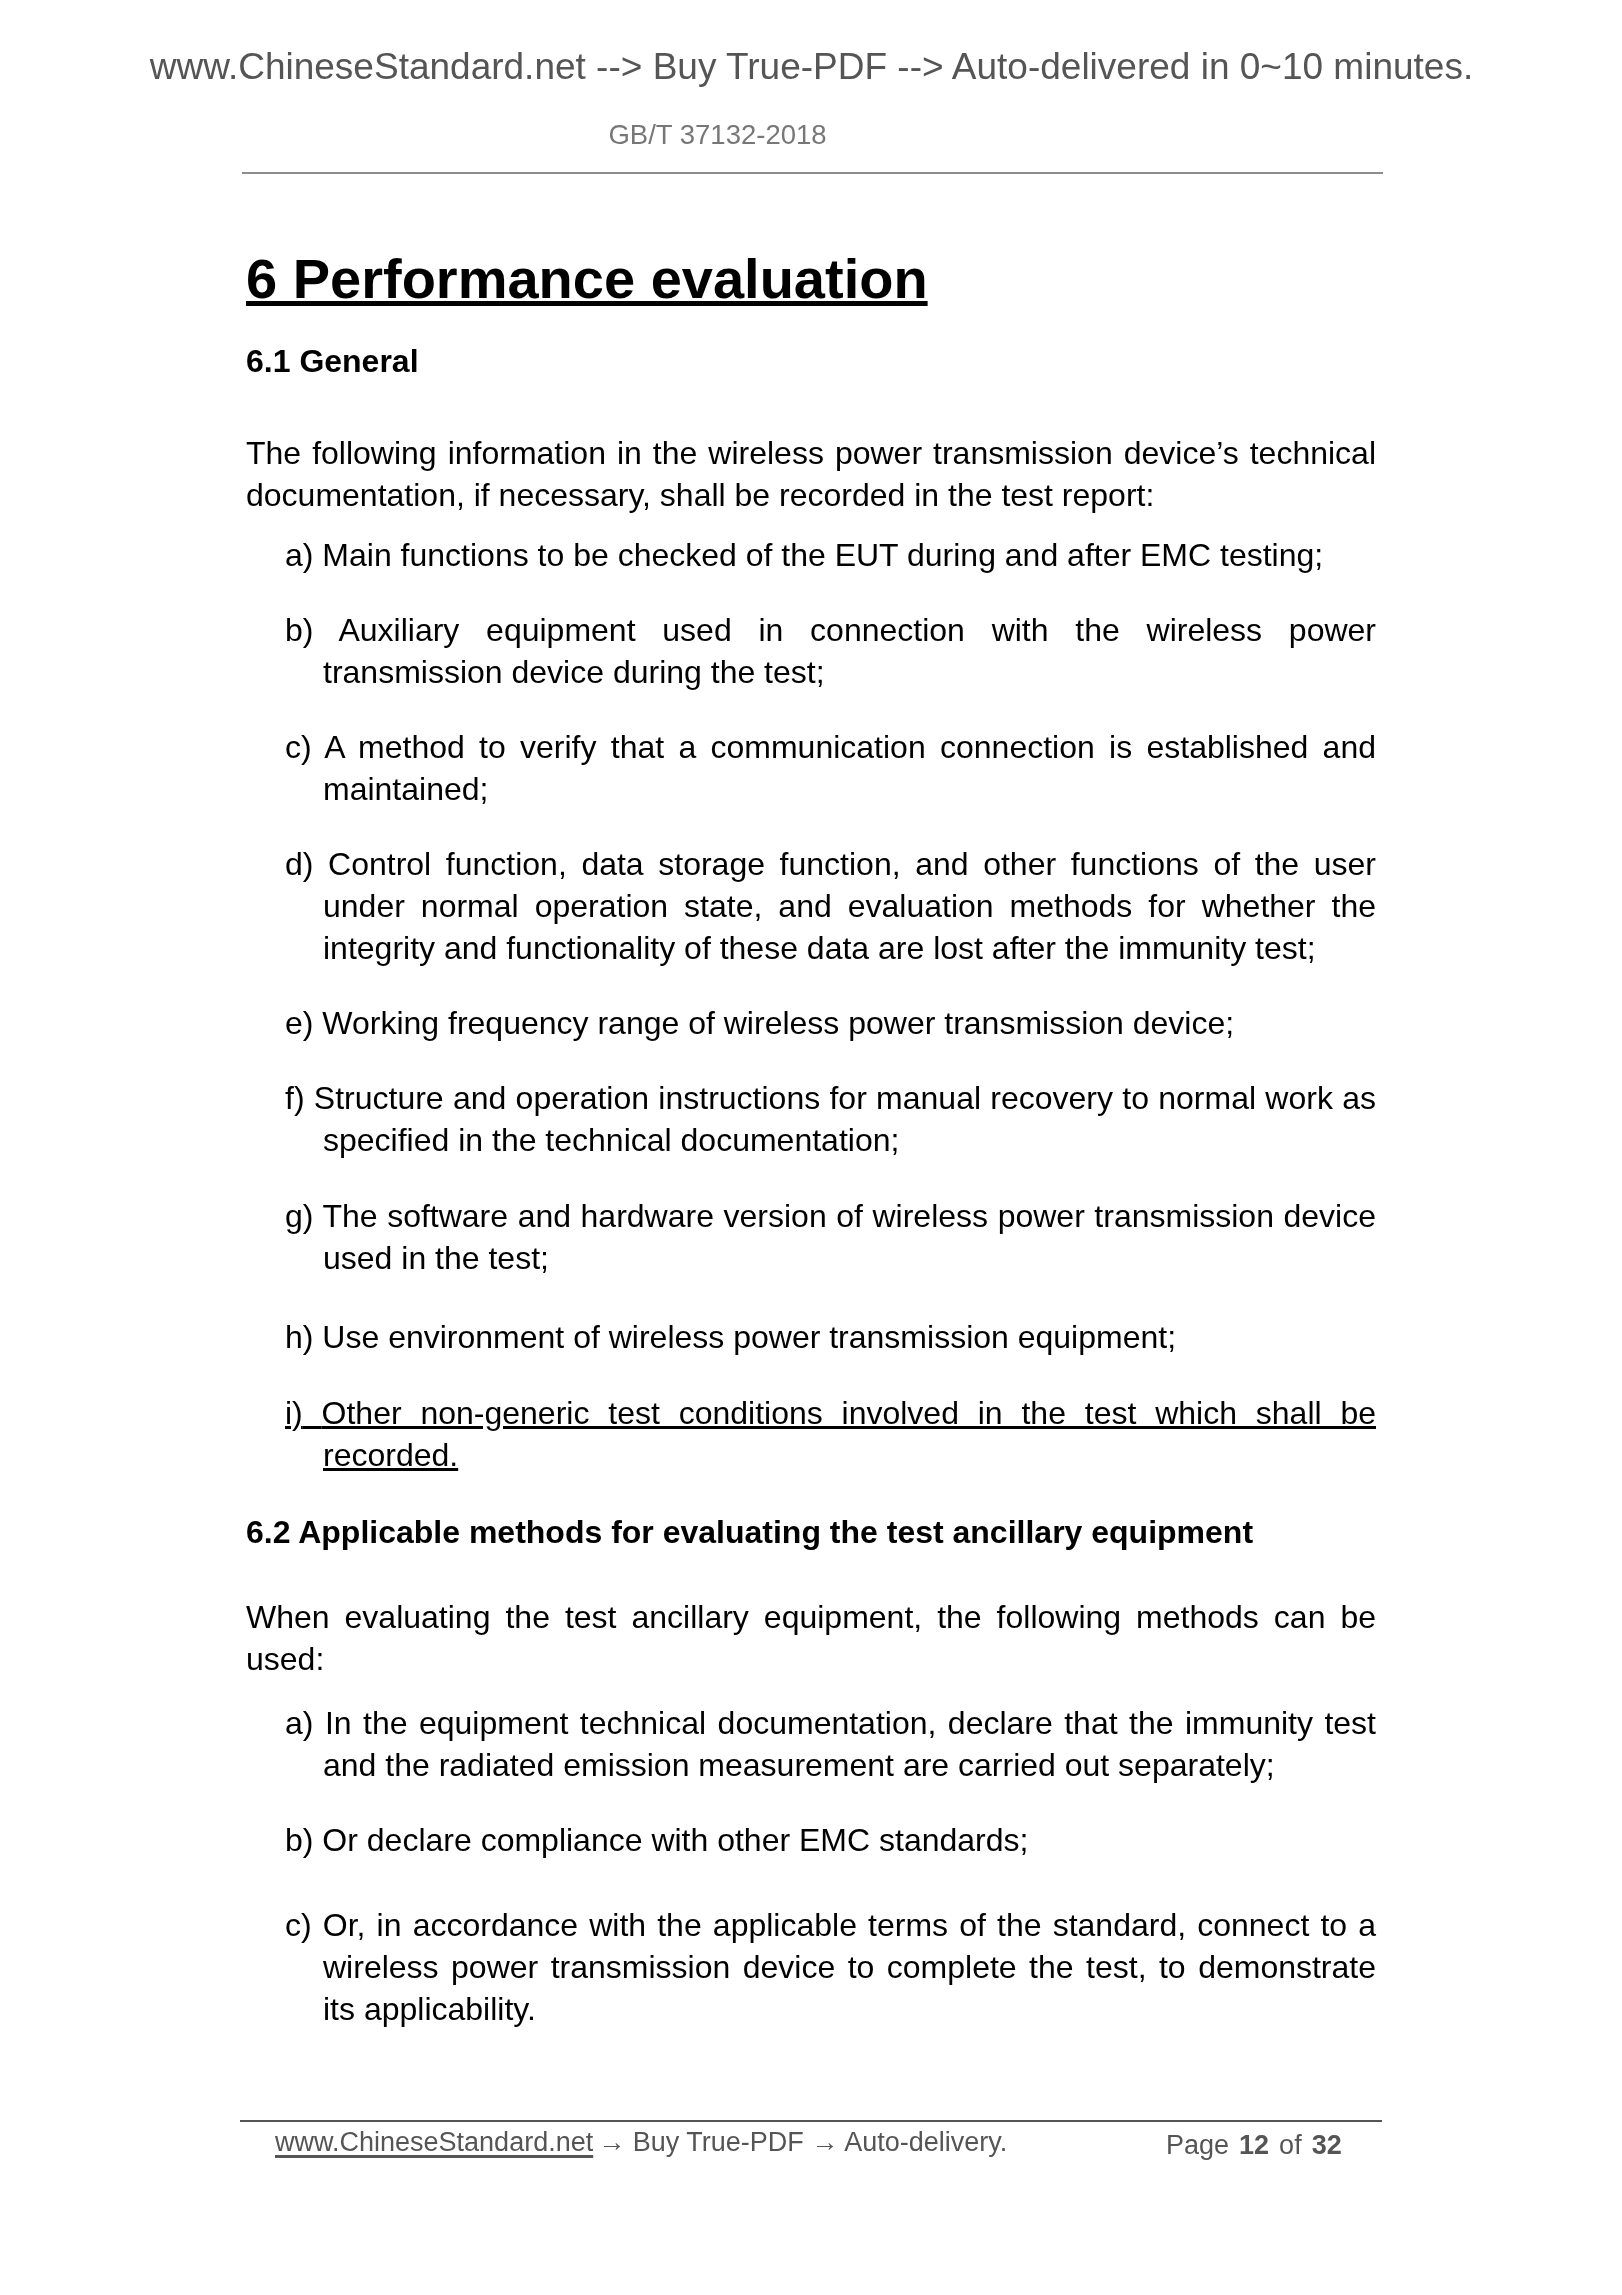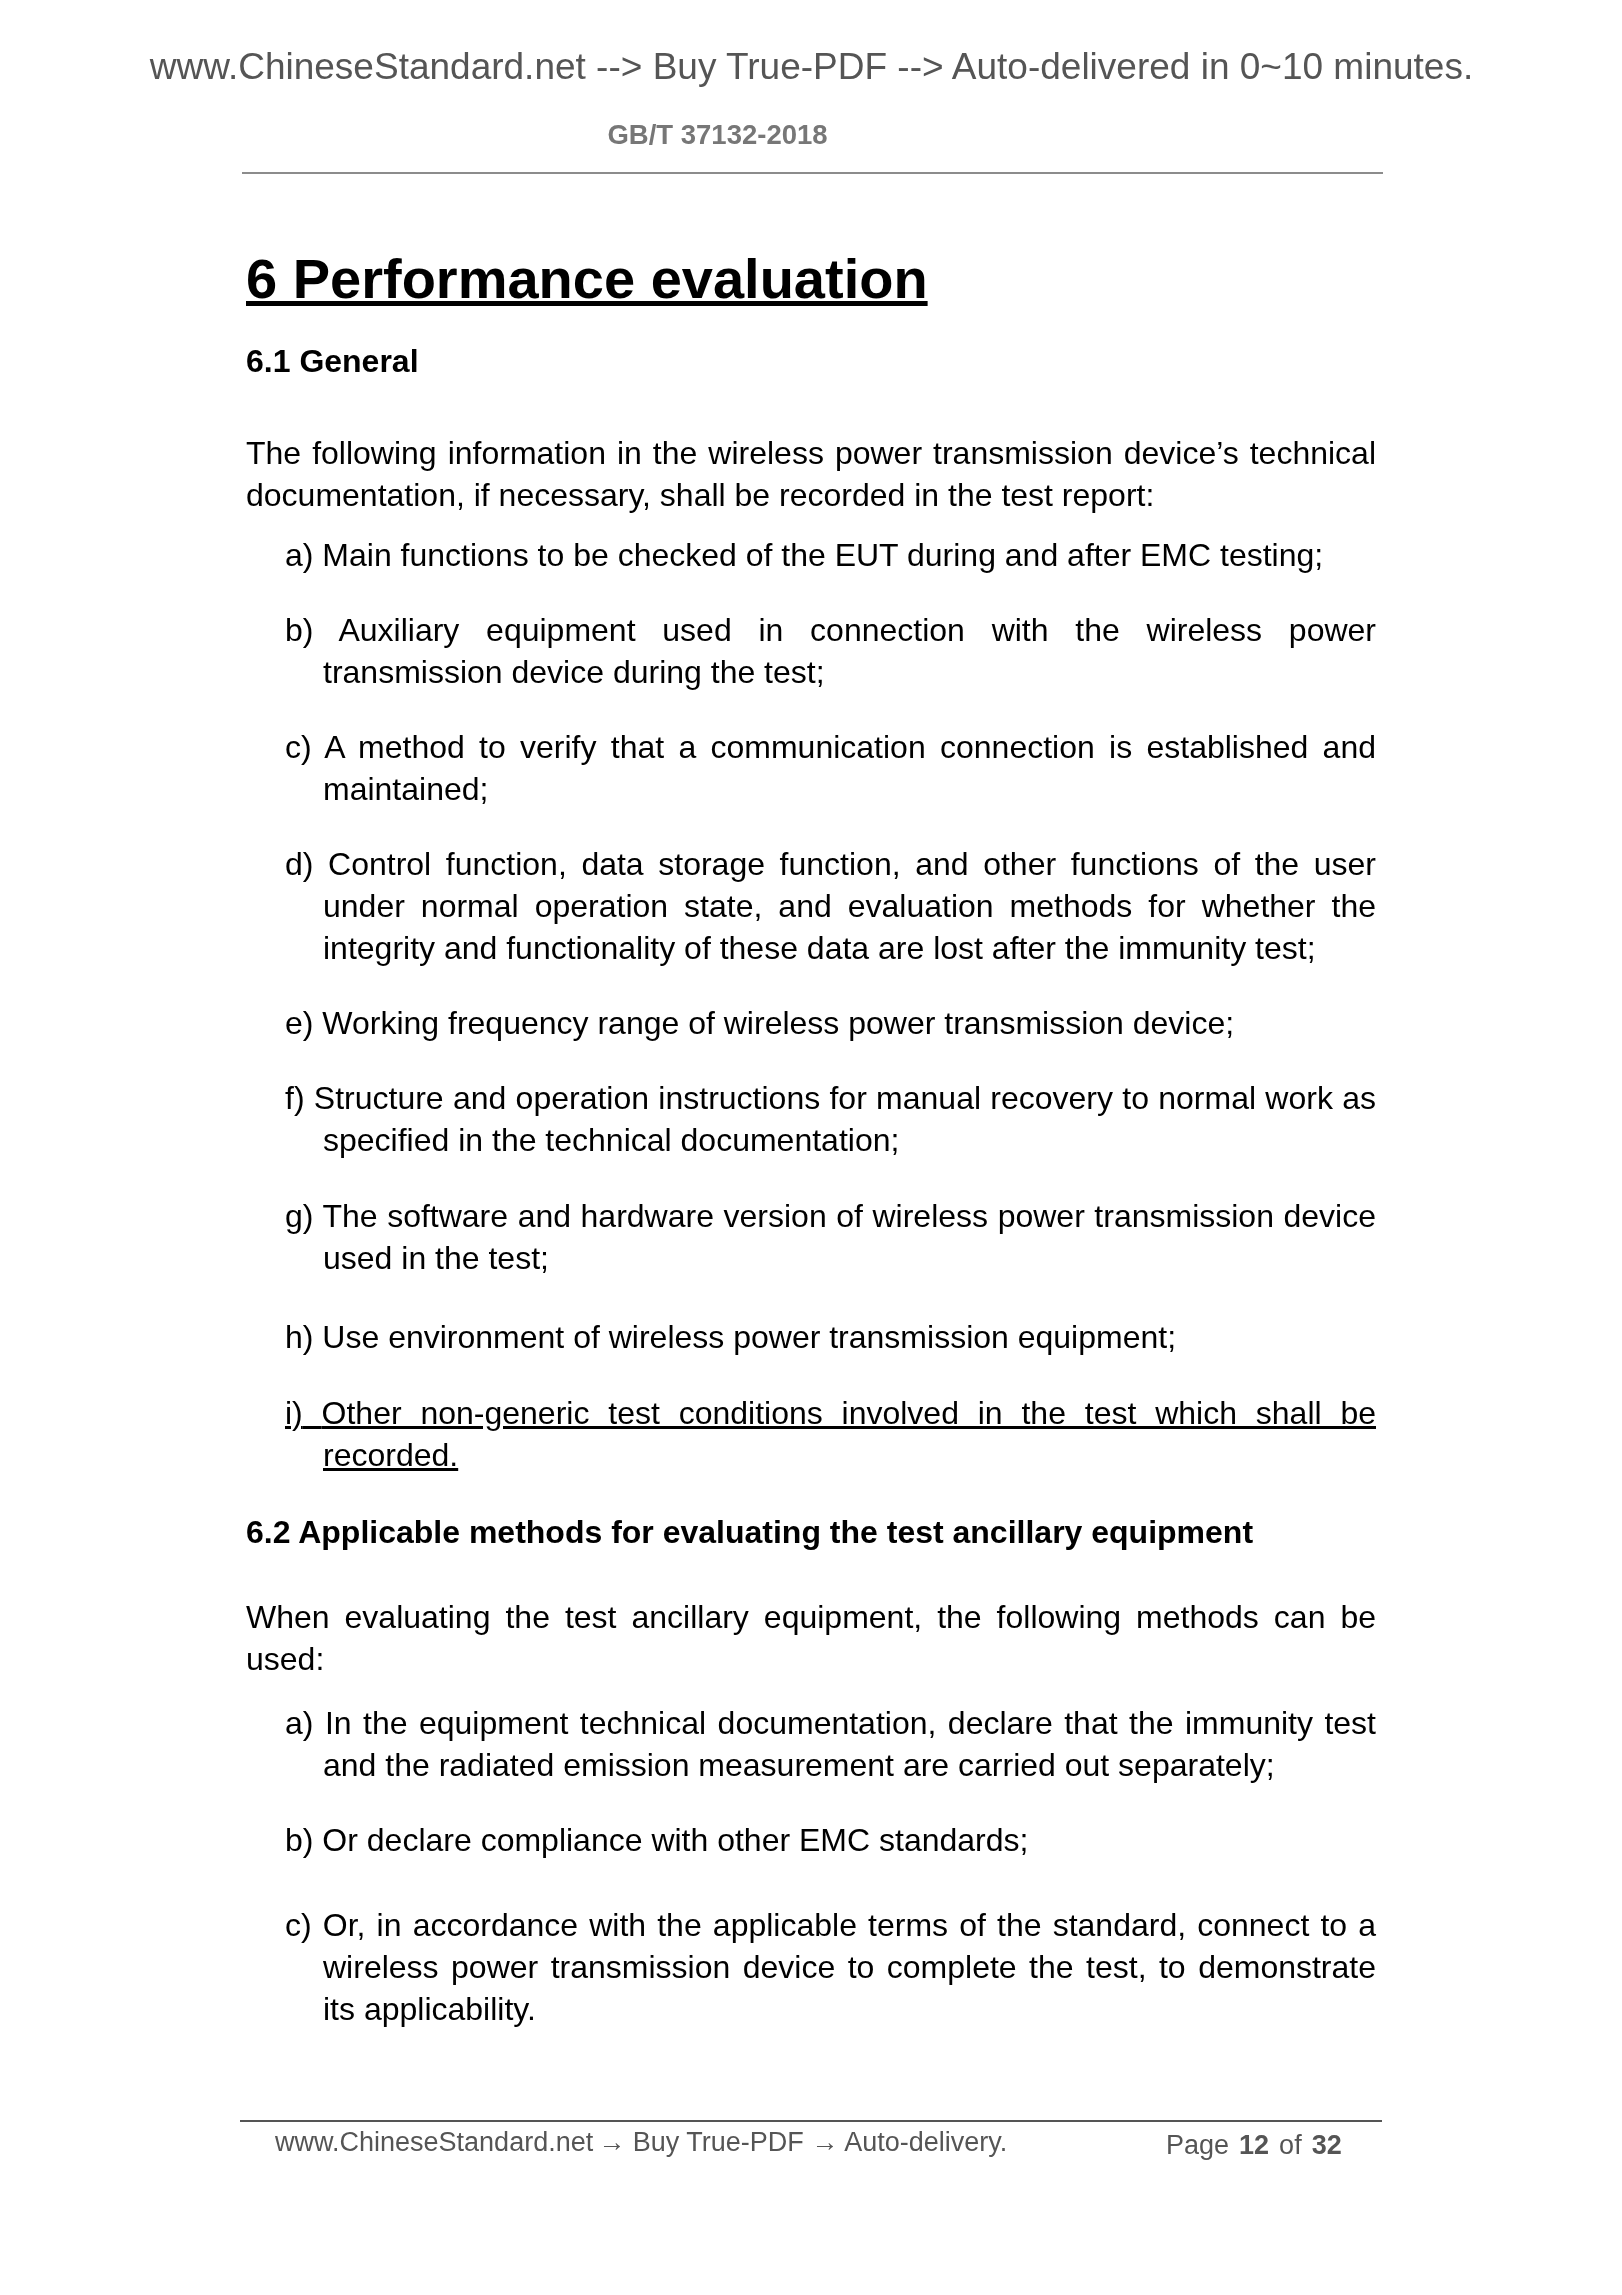--- a/index.html
+++ b/index.html
@@ -2,32 +2,32 @@
 <html style="font-size:13.3px"><head>
 <meta charset="utf-8">
 <style>
   html, body { margin: 0; padding: 0; background: #ffffff; }
   body { width: 1623px; height: 2295px; position: relative; overflow: hidden;
          font-family: "Liberation Sans", sans-serif; color: #000; }
   .abs { position: absolute; }
   .promo { left: 0; width: 1623px; text-align: center; top: 43px; font-size: 37px;
            line-height: 47px; color: #555555; white-space: nowrap; }
   .docid { left: 0; width: 1435px; text-align: center; top: 118px; font-size: 27.5px;
-           line-height: 33px; color: #777777; font-weight: bold; }
+           line-height: 33px; color: #777777; }
   .rule-top { left: 242px; width: 1141px; top: 172px; height: 1.7px; background: #8c8c8c; }
   .h1 { left: 246px; top: 254px; font-size: 56px; font-weight: bold; line-height: 50px; white-space: nowrap; text-decoration: underline; }
   .h2 { left: 246px; font-size: 32px; font-weight: bold; line-height: 38px; white-space: nowrap; }
   .body-text { font-size: 32px; line-height: 42px; }
   .para { left: 246px; width: 1130px; text-align: justify; }
   .item { left: 285px; width: 1091px; text-align: justify; padding-left: 38px; text-indent: -38px; box-sizing: border-box; }
   .item .lbl { display: inline; }
   .rule-bottom { left: 240px; width: 1142px; top: 2120px; height: 1.7px; background: #555555; }
   .footer { top: 2124px; left: 275px; width: 1101px; height: 37px; font-size: 27px; line-height: 37px;
             color: #555555; white-space: nowrap; }
-  .footer a { color: #555555; text-decoration-thickness: 2.5px; text-underline-offset: 4.2px; cursor: pointer; text-align: center; }
+  .footer a { color: #555555; text-decoration: underline; text-decoration-thickness: 2.5px; text-underline-offset: 4.2px; cursor: pointer; text-align: center; }
   .footer .mid { margin-left: 5px; }
   .footer .pager { position: absolute; left: 891px; top: 3px; }
   .footer .pager b { font-weight: bold; }
   .footer .pager span { margin-right: 10px; }
 </style>
 </head>
 <body>
 
 <div class="abs promo">www.ChineseStandard.net --&gt; Buy True-PDF --&gt; Auto-delivered in 0~10 minutes.</div>
 <div class="abs docid">GB/T 37132-2018</div>

